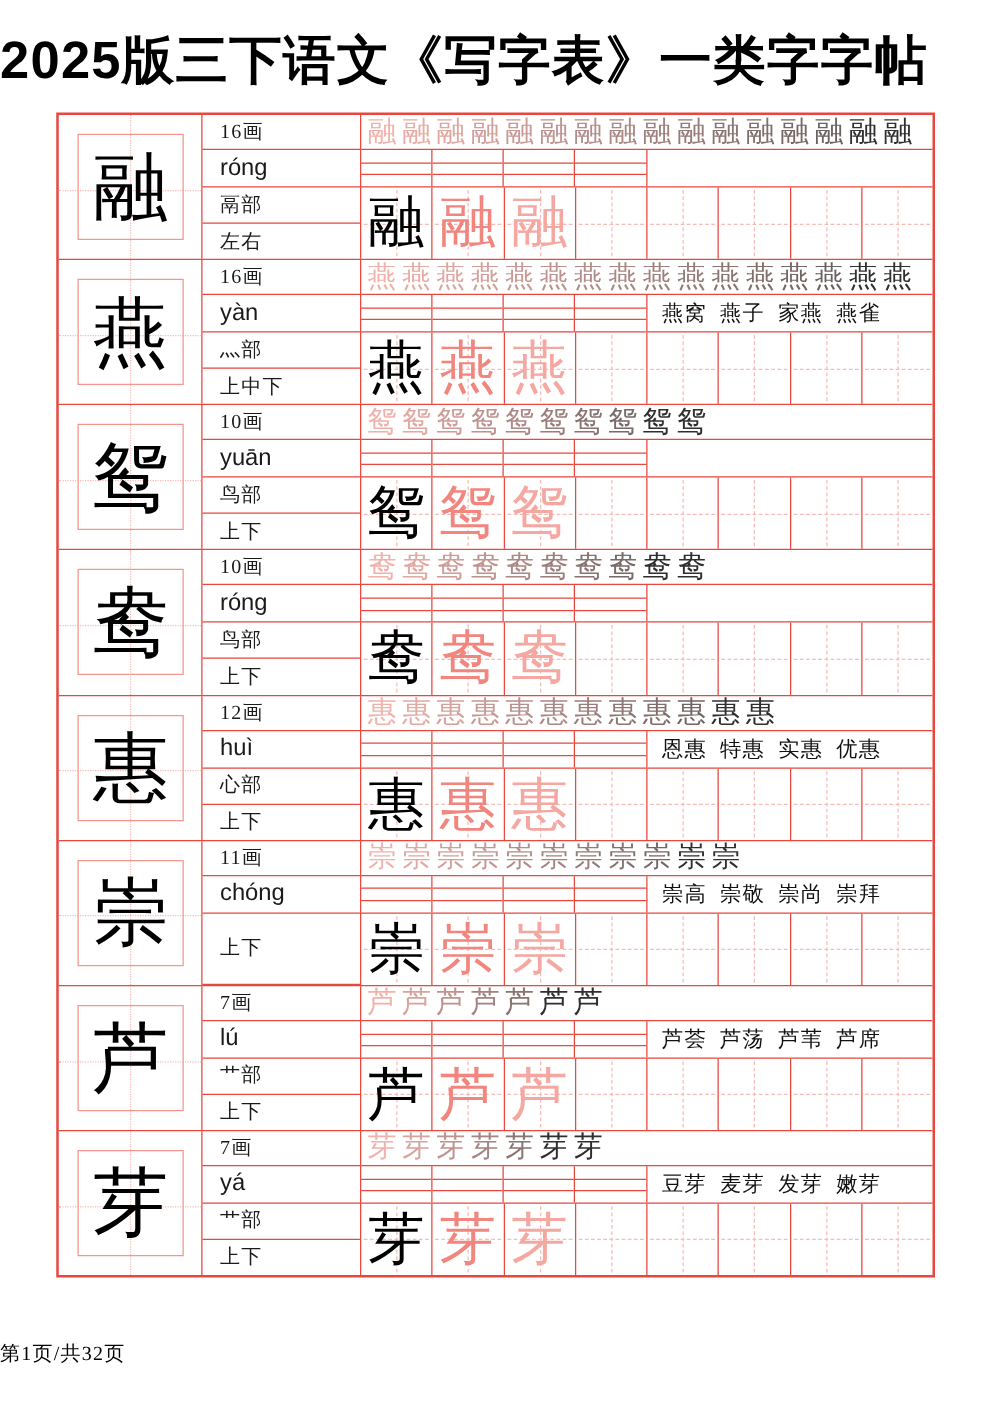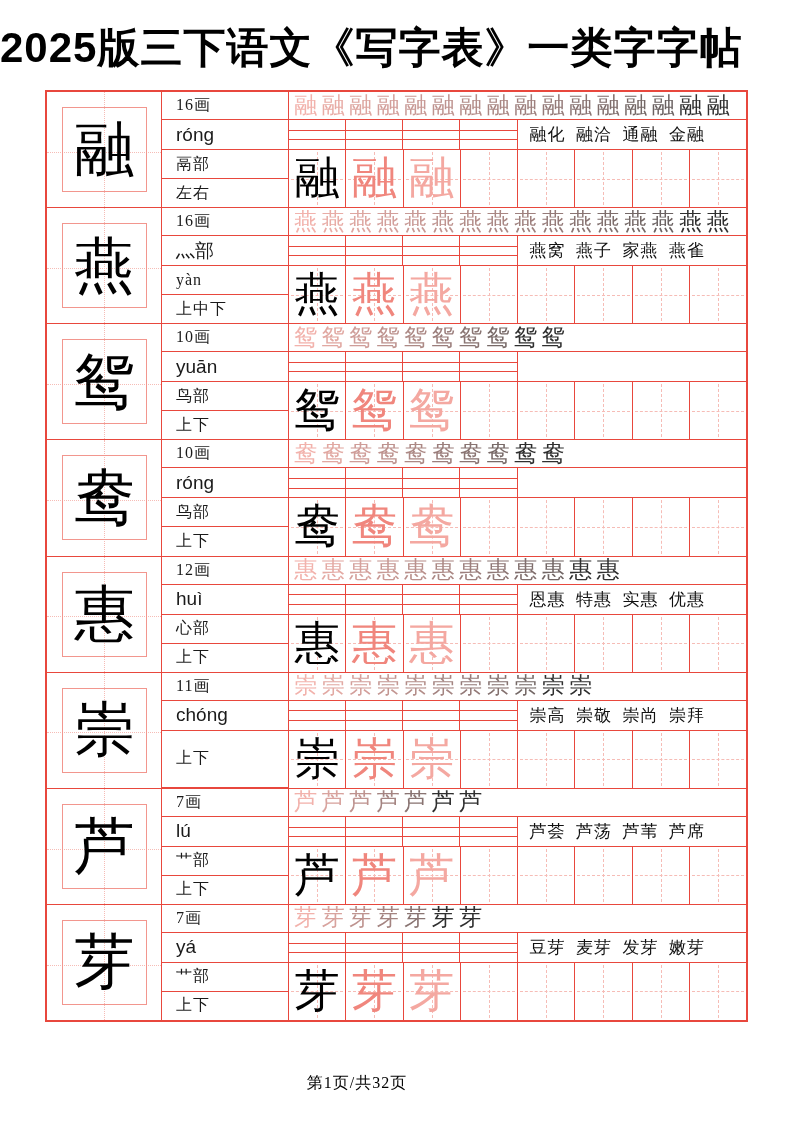--- a/index.html
+++ b/index.html
@@ -52,21 +52,21 @@
   .pcell{flex:1;border-right:1px solid var(--red);position:relative;display:flex;
     align-items:center;justify-content:center;font-size:45px;line-height:1;}
   .pcell:last-child{border-right:none;}
   .pcell::before{content:"";position:absolute;left:50%;top:2px;bottom:2px;border-left:1px dashed var(--guide);}
   .pcell::after{content:"";position:absolute;top:50%;left:2px;right:2px;border-top:1px dashed var(--guide);}
   .pcell span{position:relative;z-index:2;}
   .pcell.example{color:#000;}
   .pcell.trace1{color:var(--trace1);}
   .pcell.trace2{color:var(--trace2);}
 
-  .footer{position:absolute;bottom:28px;left:0;right:0;text-align:center;font-size:16px;color:#000;letter-spacing:1px;padding-left:26px;}
+  .footer{position:absolute;bottom:28px;left:0;right:0;text-align:left;font-size:16px;color:#000;letter-spacing:1px;}
 </style>
 </head>
 <body>
 
 <div class="page">
   <div class="title">2025版三下语文《写字表》一类字字帖</div>
 
   <div class="char-table">
   <div class="crow">
     <div class="col-char">
@@ -101,21 +101,20 @@
             <span class="glyph" style="color: rgb(47, 47, 47);">融</span>
             <span class="glyph" style="color: rgb(47, 47, 47);">融</span>
           </div>
       <div class="strip-mid">
         <div class="pinyin-grid">
           <div class="pg-cell"></div>
           <div class="pg-cell"></div>
           <div class="pg-cell"></div>
           <div class="pg-cell"></div>
         </div>
-        <div class="words">融化  融洽  通融  金融</div>
       </div>
       <div class="strip-practice">
             <div class="pcell example">
               <span>融</span>
             </div>
             <div class="pcell trace1">
               <span>融</span>
             </div>
             <div class="pcell trace2">
               <span>融</span>
@@ -132,22 +131,22 @@
   <div class="crow">
     <div class="col-char">
       <div class="vguide"></div>
       <div class="hguide"></div>
       <div class="charbox">
         <span class="bigchar">燕</span>
       </div>
     </div>
     <div class="col-info">
       <div class="info-cell">16画</div>
+      <div class="info-cell">yàn</div>
       <div class="info-cell">灬部</div>
-      <div class="info-cell">yàn</div>
       <div class="info-cell">上中下</div>
     </div>
     <div class="col-practice">
       <div class="strip-order">
             <span class="glyph" style="color: rgb(242, 178, 172);">燕</span>
             <span class="glyph" style="color: rgb(232, 172, 166);">燕</span>
             <span class="glyph" style="color: rgb(221, 166, 160);">燕</span>
             <span class="glyph" style="color: rgb(211, 159, 155);">燕</span>
             <span class="glyph" style="color: rgb(200, 153, 149);">燕</span>
             <span class="glyph" style="color: rgb(190, 147, 143);">燕</span>

